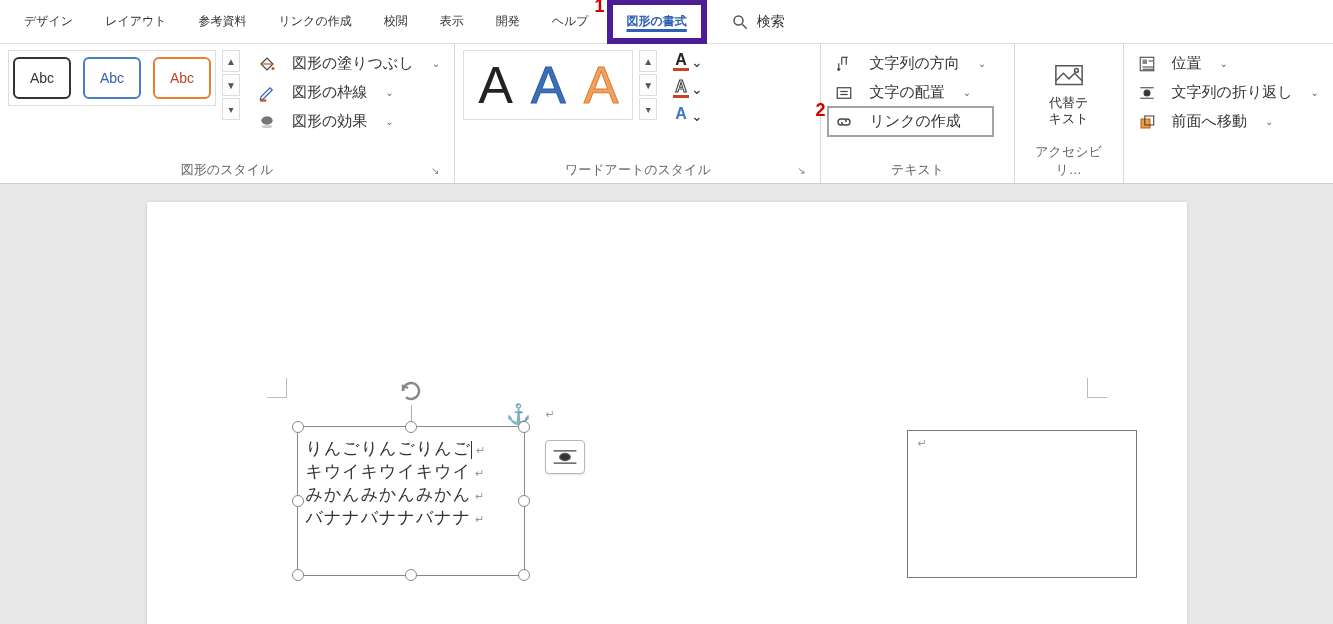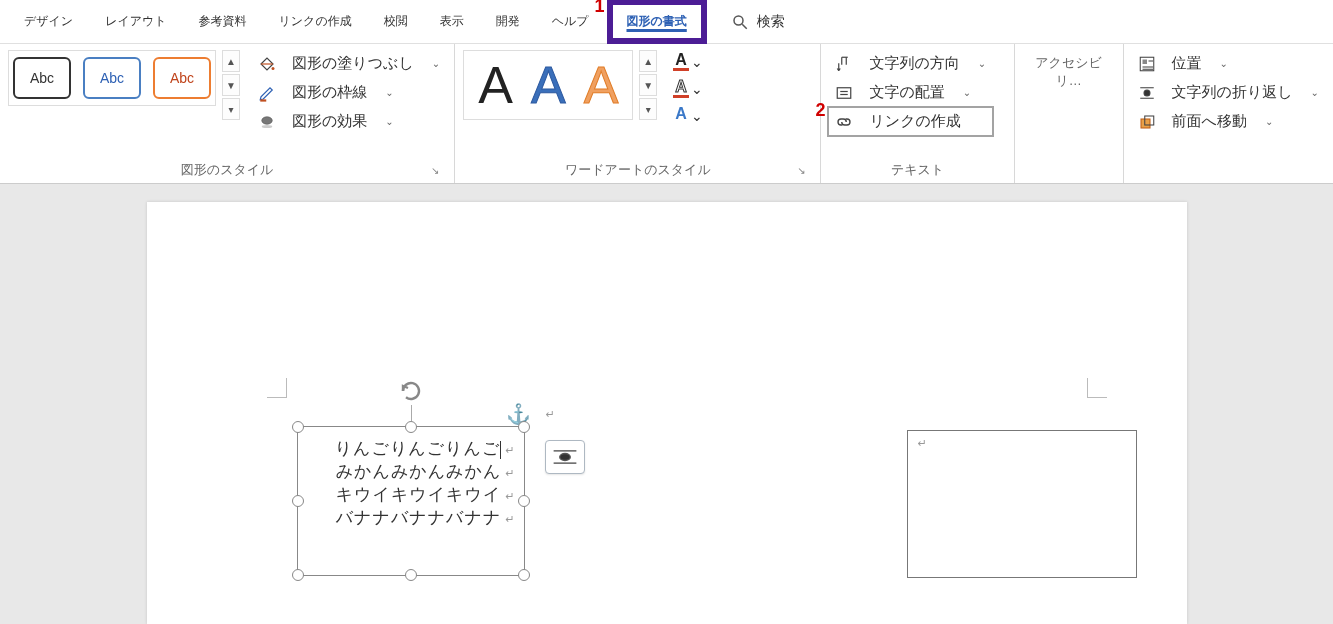--- a/index.html
+++ b/index.html
@@ -187,21 +187,20 @@
     width: 228px;
     height: 150px;
     border: 1px solid #888;
     outline: 1px dashed #888;
     outline-offset: -1px;
     background: #fff;
     padding: 10px 8px;
     font-family: "Yu Mincho", serif;
     font-size: 17px;
     letter-spacing: 1px;
-    text-align: right;
   }
   .textbox .line { white-space: nowrap; }
   .handles .h {
     position: absolute;
     width: 12px; height: 12px;
     background: #fff;
     border: 1px solid #888;
     border-radius: 50%;
   }
   .handles .tl { top:-6px; left:-6px; }
@@ -419,20 +418,32 @@
               </span>
               <span>リンクの作成</span>
             </div>
           </div>
         </div>
       </div>
       <div class="group-label">テキスト</div>
     </div>
 
     <div class="group" style="width:110px;">
+      <div class="group-body" style="justify-content:center;">
+        <div class="big-btn">
+          <span class="ico" style="width:30px;height:28px;">
+            <svg viewBox="0 0 32 28" width="30" height="28" fill="none" stroke="#555" stroke-width="1.6">
+                <rect x="2" y="2" width="28" height="20"></rect>
+                <polyline points="2,18 10,10 16,16 22,10 30,18"></polyline>
+                <circle cx="24" cy="7" r="2"></circle>
+              </svg>
+          </span>
+          <div class="lbl"><span>代替テ</span><br><span>キスト</span></div>
+        </div>
+      </div>
       <div class="group-label">アクセシビリ…</div>
     </div>
 
     <div class="group" style="border-right:none;flex:1;">
       <div class="group-body">
         <div class="vstack">
           <div class="cmd">
             <span class="ico">
               <svg viewBox="0 0 24 24" width="18" height="18" fill="none" stroke="#444" stroke-width="1.4">
                   <rect x="3" y="3" width="18" height="18"></rect>
@@ -493,22 +504,22 @@
         <div class="h tl"></div>
         <div class="h tm"></div>
         <div class="h tr"></div>
         <div class="h ml"></div>
         <div class="h mr"></div>
         <div class="h bl"></div>
         <div class="h bm"></div>
         <div class="h br"></div>
       </div>
       <div class="line"><span>りんごりんごりんご</span><span class="cursor-mark"></span><span class="enter-mark">↵</span></div>
+      <div class="line"><span>キウイキウイキウイ</span><span class="enter-mark">↵</span></div>
       <div class="line"><span>みかんみかんみかん</span><span class="enter-mark">↵</span></div>
-      <div class="line"><span>キウイキウイキウイ</span><span class="enter-mark">↵</span></div>
       <div class="line"><span>バナナバナナバナナ</span><span class="enter-mark">↵</span></div>
     </div>
 
     <div class="layout-options">
       <svg viewBox="0 0 32 24" width="28" height="22" fill="none" stroke="#555" stroke-width="1.6">
         <line x1="3" y1="5" x2="29" y2="5"></line>
         <line x1="3" y1="19" x2="29" y2="19"></line>
         <path d="M10 12a6 4 0 0 1 12 0a6 4 0 0 1-12 0" fill="#333"></path>
       </svg>
     </div>

